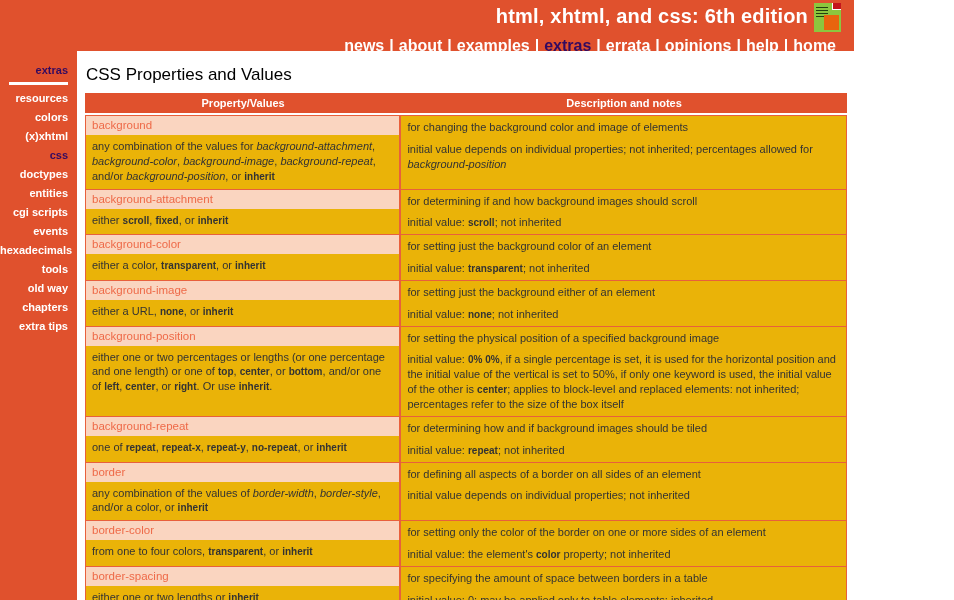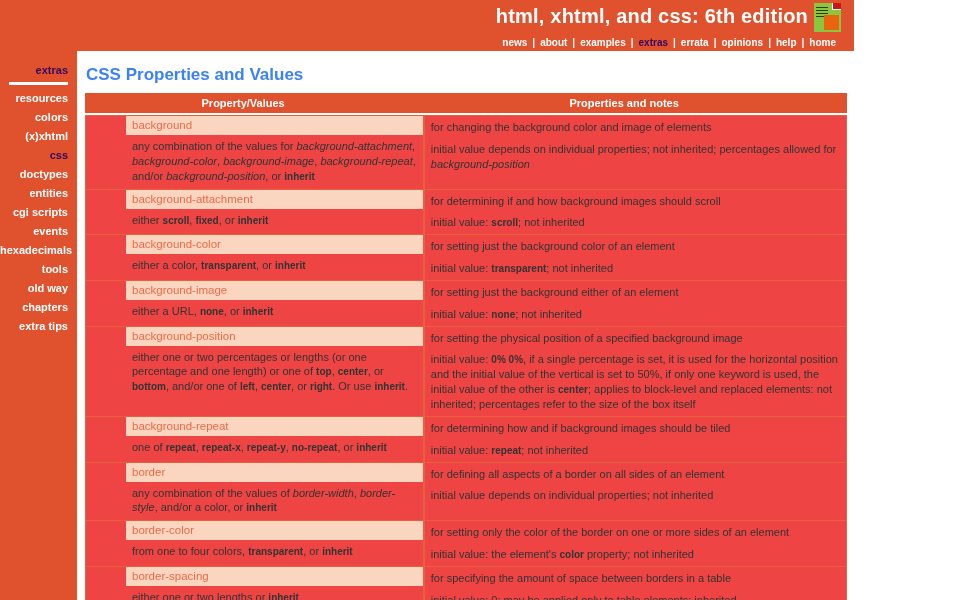--- a/index.html
+++ b/index.html
@@ -5,40 +5,40 @@
   html,body{margin:0;padding:0;}
   .page{position:relative;width:854px;height:600px;background:#E0512D;overflow:hidden;
         font-family:"Liberation Sans",sans-serif;}
   
   .site-title{position:absolute;top:5px;right:46px;font-size:20px;font-weight:bold;color:#fff;letter-spacing:.2px;}
   .book-icon{position:absolute;top:3px;right:13px;width:27px;height:29px;background:#8CC63E;}
   .bi-lines{position:absolute;left:2px;top:4px;width:12px;height:11px;
             background:repeating-linear-gradient(to bottom,#23400f 0 1px,transparent 1px 3px);}
   .bi-orange{position:absolute;right:2px;bottom:2px;width:15px;height:15px;background:#E8640E;}
   .bi-tag{position:absolute;right:0;top:0;width:8px;height:6px;background:#C4161C;border-left:1px solid #fff;border-bottom:1px solid #fff;}
-  .topnav{position:absolute;top:37px;right:13px;font-size:10px;font-weight:bold;color:#fff;white-space:nowrap;}
+  .topnav{position:absolute;top:37px;right:13px;font-size:16px;font-weight:bold;color:#fff;white-space:nowrap;}
   .topnav a{color:#fff;text-decoration:none;padding:0 5px;}
   .topnav a.active{color:#330A60;}
   .topnav .sep{color:#fff;}
   
   .sidebar{position:absolute;left:0;top:61px;width:68px;text-align:right;font-size:11px;
            font-weight:bold;line-height:19px;}
   .sidebar a{display:block;color:#fff;text-decoration:none;}
   .sidebar a.active{color:#330A60;}
   .side-underline{height:3px;background:#fff;width:59px;margin:2px 0 4px auto;}
   
   .content{position:absolute;left:77px;top:51px;right:0;bottom:0;background:#fff;overflow:hidden;}
-  .page-title{margin:14px 0 8px 9px;font-size:17px;color:#3b82f6;font-weight:bold;}
+  .page-title{margin:14px 0 8px 9px;font-size:17px;color:#000000;font-weight:normal;}
   
   .csstable{margin:0 7px 0 8px;font-size:11px;color:#333;}
   .thead{display:flex;background:#E0512D;color:#fff;font-weight:bold;margin-bottom:2px;text-align:center;}
   .thead .th{padding:4px 6px;box-sizing:border-box;}
   .col-l{width:41.5%;}
   .col-r{flex:1;}
-  .group{display:flex;border:1px solid #E8603C;background:#ef4444;padding-left:40px;}
+  .group{display:flex;border:1px solid #E8603C;background:#eab308;}
   .group + .group{margin-top:-1px;}
   .pcol{width:41.5%;box-sizing:border-box;border-right:2px solid #E8603C;display:flex;flex-direction:column;}
   .pname{background:#FAD5C0;color:#EE6A48;padding:3px 6px 4px;font-size:11.5px;}
   .pvalues{padding:4px 6px 5px;line-height:1.35;flex:1;}
   .dcol{flex:1;padding:2px 6px 4px;line-height:1.35;box-sizing:border-box;}
   .dcol .desc{margin:2px 0 7px;}
   .dcol .notes{margin:0;}
   b.code{font-size:10px;}
   i{font-style:italic;}
 </style>
@@ -73,21 +73,21 @@
       <a href="#">old way chapters</a>
       <a href="#">extra tips</a>
     </nav>
 
   <div class="content">
     <h1 class="page-title">CSS Properties and Values</h1>
 
     <div class="csstable">
       <div class="thead">
         <div class="th col-l">Property/Values</div>
-        <div class="th col-r">Properties and notes</div>
+        <div class="th col-r">Description and notes</div>
       </div>
       <div id="tbody">
           <div class="group">
             <div class="pcol">
               <div class="pname">background</div>
               <div class="pvalues">any combination of the values for <i>background-attachment</i>, <i>background-color</i>, <i>background-image</i>, <i>background-repeat</i>, and/or <i>background-position</i>, or <b class="code">inherit</b></div>
             </div>
             <div class="dcol">
               <p class="desc">for changing the background color and image of elements</p>
               <p class="notes">initial value depends on individual properties; not inherited; percentages allowed for <i>background-position</i></p>

